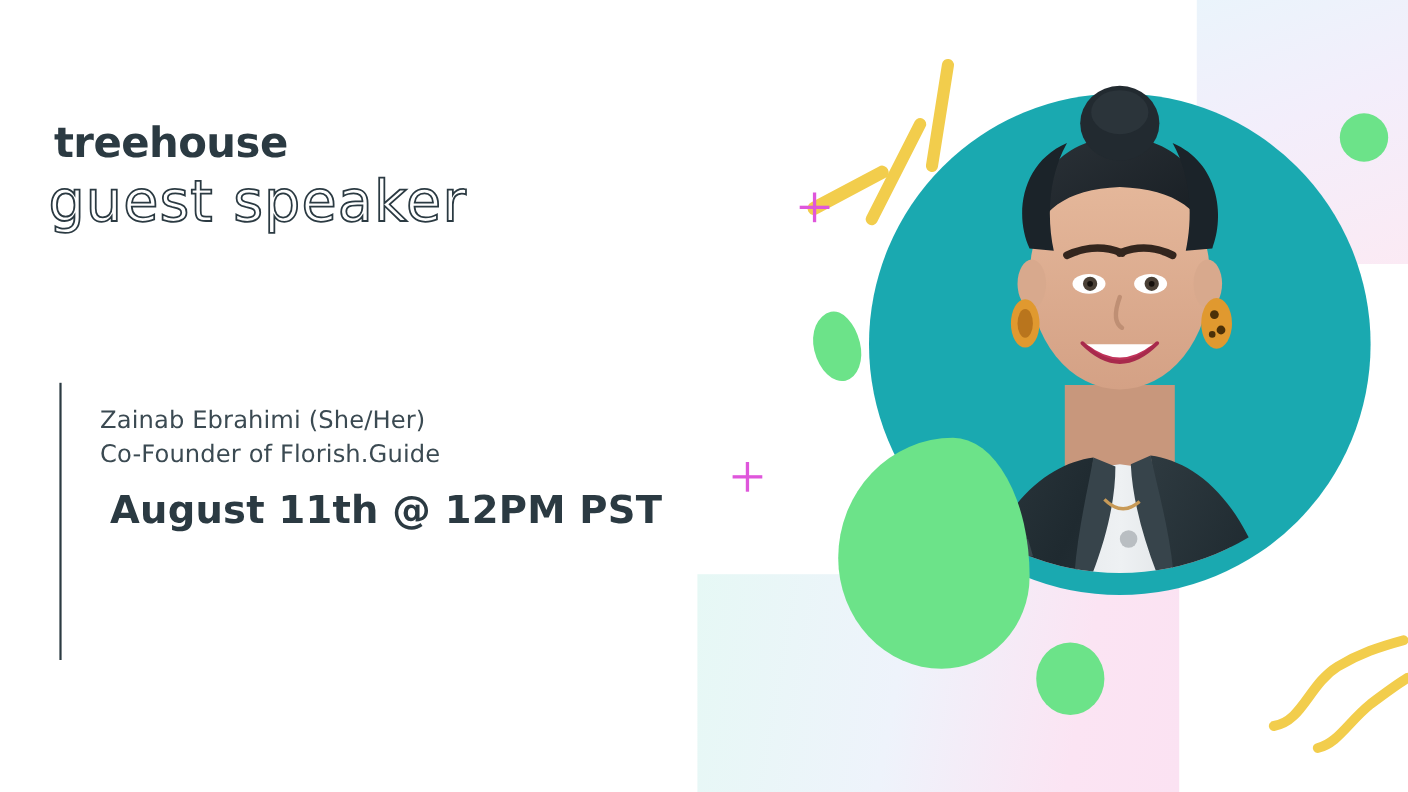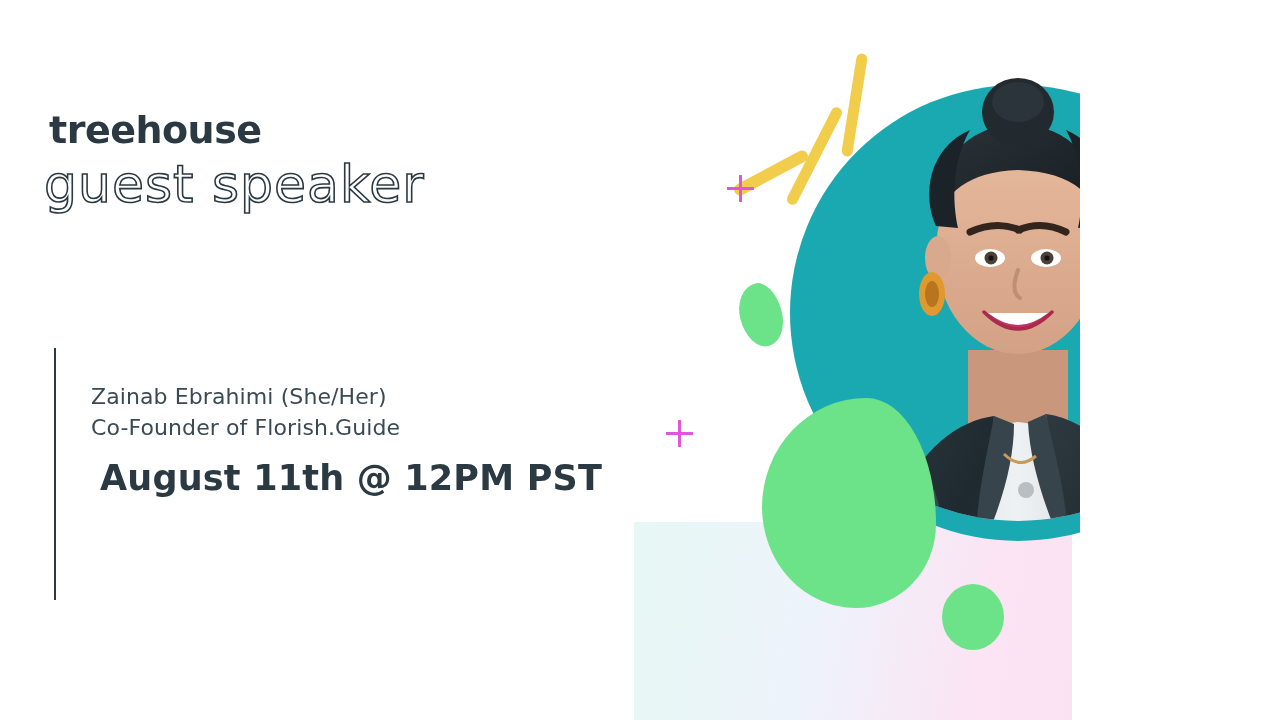--- a/index.html
+++ b/index.html
@@ -4,21 +4,21 @@
 <style>
   * { margin:0; padding:0; box-sizing:border-box; }
   html,body { width:1280px; height:720px; overflow:hidden; }
   body {
     background:#ffffff;
     font-family:"DejaVu Sans", sans-serif;
     position:relative;
   }
   #stage {
     position:relative;
-    width:1080px;
+    width:1280px;
     height:720px;
     background:#ffffff;
     overflow:hidden;
   }
 
   
   .grad-panel { position:absolute; }
   #grad-top-right {
     left:1088px; top:0; width:192px; height:240px;
     background:linear-gradient(160deg,#eaf4fb 0%,#f3eefb 45%,#fbeaf4 100%);
@@ -154,21 +154,21 @@
     color:#2b3a42;
     letter-spacing:0.1px;
   }
   #speaker-name, #speaker-role {
     font-size:22px;
     font-weight:400;
     line-height:1.4;
     color:#3b4a52;
     letter-spacing:0.1px;
   }
-  #speaker-name { margin-top:14px; }
+  #speaker-name { margin-top:0; }
   #event-datetime {
     margin-top:14px;
     font-size:35px;
     font-weight:700;
     color:#2b3a42;
     letter-spacing:0.2px;
     text-align:center;
   }
 </style>
 </head>

